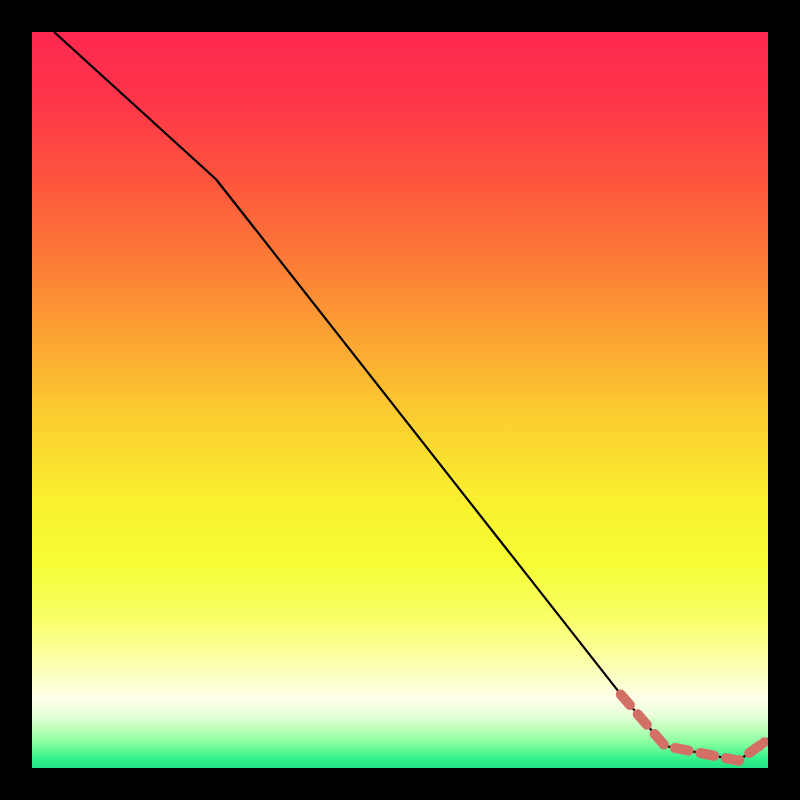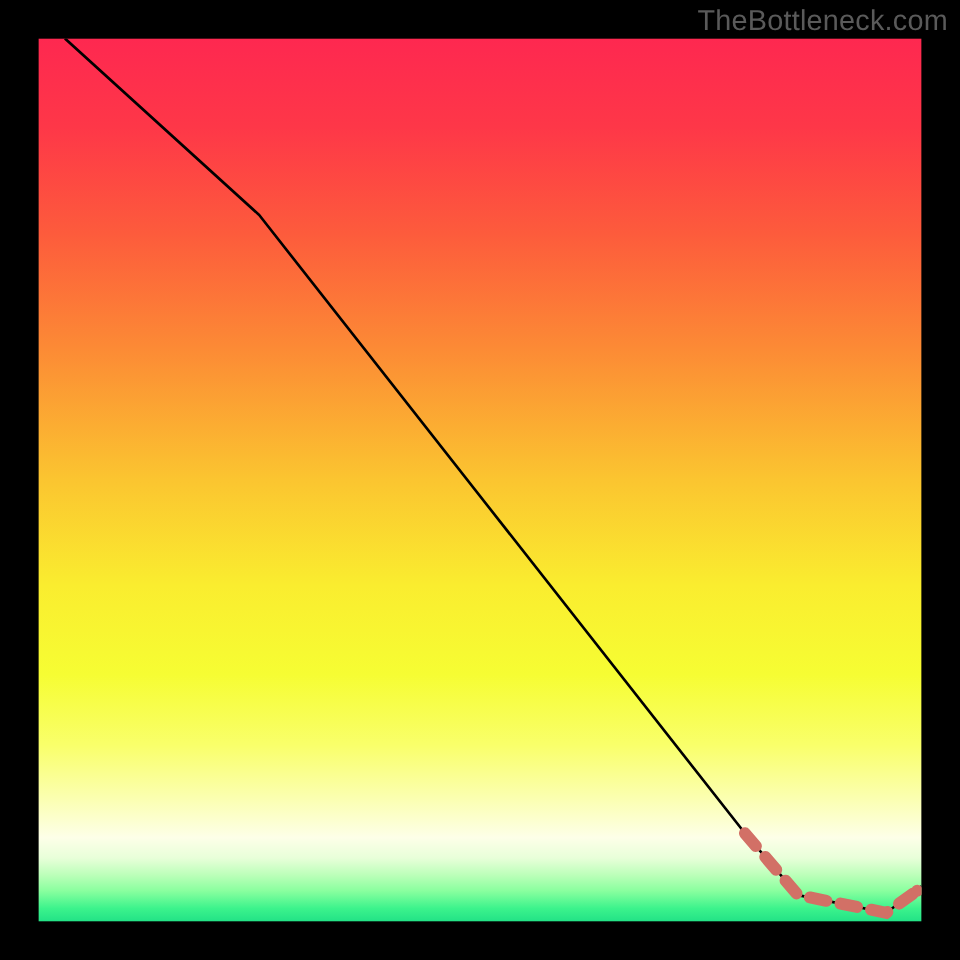--- a/index.html
+++ b/index.html
@@ -33,21 +33,20 @@
     top: 32px;
     width: 736px;
     height: 736px;
   }
   svg { display: block; }
 </style>
 </head>
 <body>
 
 <div class="frame">
-  <div class="watermark">TheBottleneck.com</div>
 
   <div class="plot">
     <svg id="chart-svg" viewBox="0 0 736 736" width="736" height="736">
       <defs>
         <linearGradient id="bg-grad" x1="0" y1="0" x2="0" y2="1">
             <stop offset="0.00%" stop-color="#fe2850"></stop>
             <stop offset="10.00%" stop-color="#fe3748"></stop>
             <stop offset="22.00%" stop-color="#fd5b3c"></stop>
             <stop offset="35.00%" stop-color="#fc8a35"></stop>
             <stop offset="50.00%" stop-color="#fbc530"></stop>

